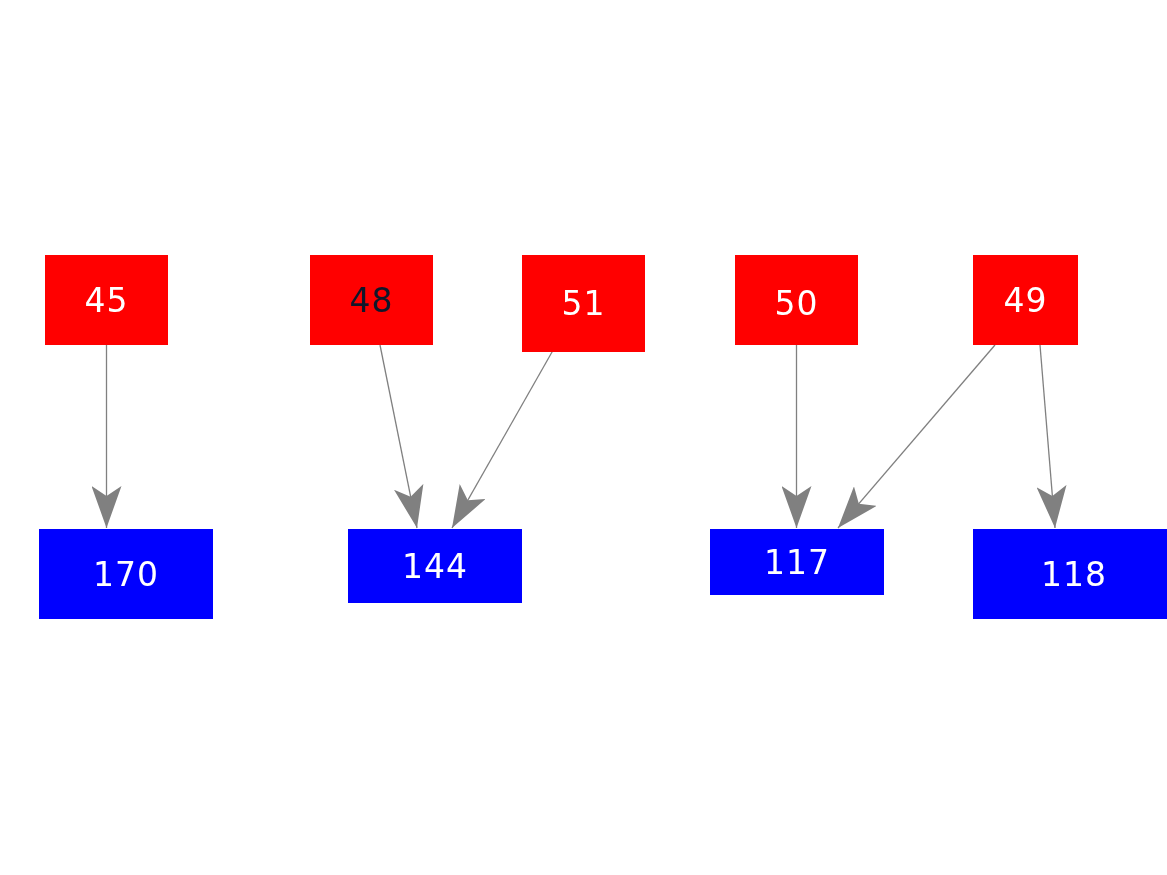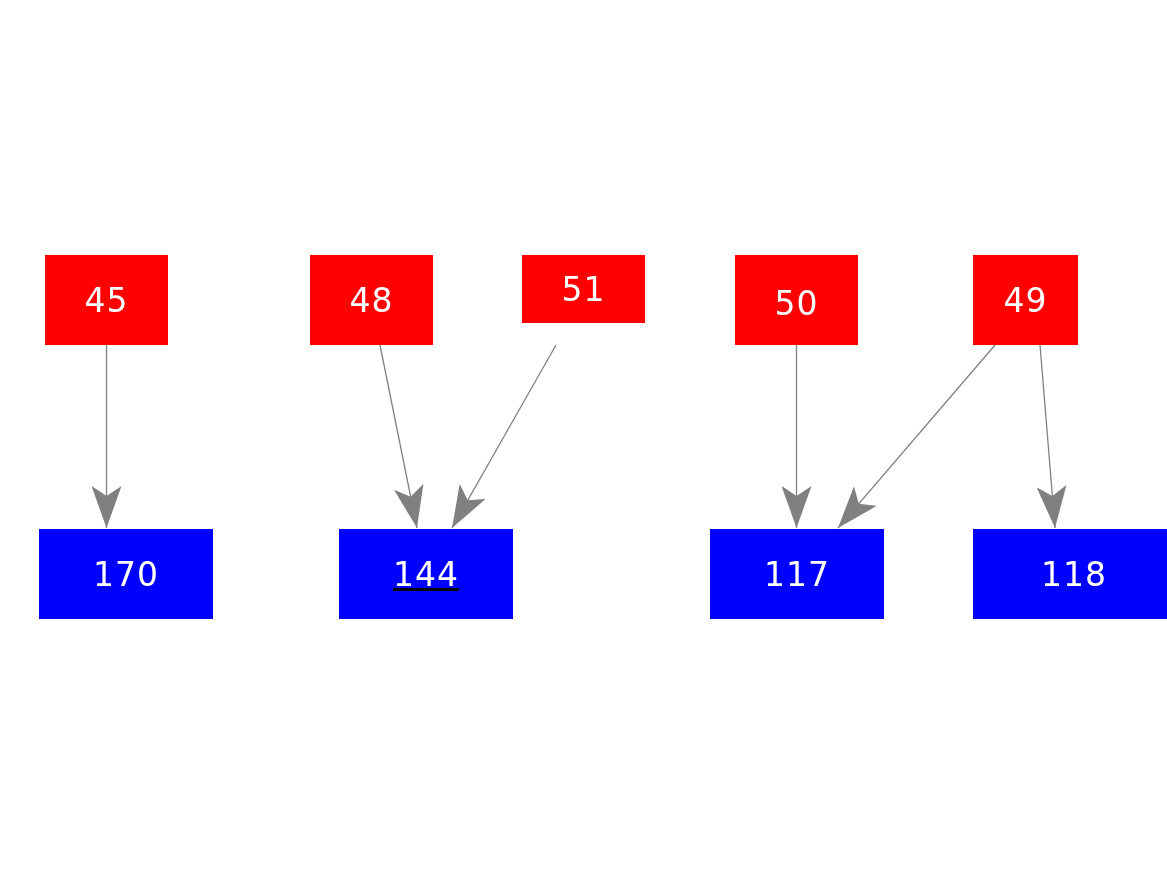--- a/index.html
+++ b/index.html
@@ -55,37 +55,37 @@
         <line x1="796.5" y1="345" x2="796.5" y2="528" stroke="#808080" stroke-width="1.3" marker-end="url(#stealth-arrowhead)"></line>
         <line x1="995" y1="345" x2="838" y2="528" stroke="#808080" stroke-width="1.3" marker-end="url(#stealth-arrowhead)"></line>
         <line x1="1040" y1="345" x2="1055" y2="528" stroke="#808080" stroke-width="1.3" marker-end="url(#stealth-arrowhead)"></line>
       </g>
   </svg>
   <div>
       <div class="node" style="left: 45px; top: 255px; width: 123px; height: 90px; background: rgb(255, 0, 0);">
         <span class="node-label" style="color: rgb(255, 255, 255);">45</span>
       </div>
       <div class="node" style="left: 310px; top: 255px; width: 123px; height: 90px; background: rgb(255, 0, 0);">
-        <span class="node-label" style="color: #ffffff;">48</span>
+        <span class="node-label" style="color: #0f172a;">48</span>
       </div>
-      <div class="node" style="left: 522px; top: 255px; width: 123px; height: 68px; background: rgb(255, 0, 0);">
+      <div class="node" style="left: 522px; top: 255px; width: 123px; height: 97px; background: rgb(255, 0, 0);">
         <span class="node-label" style="color: rgb(255, 255, 255);">51</span>
       </div>
       <div class="node" style="left: 735px; top: 255px; width: 123px; height: 90px; background: rgb(255, 0, 0);">
         <span class="node-label" style="color: rgb(255, 255, 255); margin-top: 6px;">50</span>
       </div>
       <div class="node" style="left: 973px; top: 255px; width: 105px; height: 90px; background: rgb(255, 0, 0);">
         <span class="node-label" style="color: rgb(255, 255, 255);">49</span>
       </div>
       <div class="node" style="left: 19px; top: 529px; width: 174px; height: 90px; background: rgb(0, 0, 255); margin-left: 20px;">
         <span class="node-label" style="color: rgb(255, 255, 255);">170</span>
       </div>
-      <div class="node" style="left: 339px; top: 529px; width: 174px; height: 90px; background: rgb(0, 0, 255); text-decoration: underline;">
+      <div class="node" style="left: 348px; top: 529px; width: 174px; height: 74px; background: rgb(0, 0, 255);">
         <span class="node-label" style="color: rgb(255, 255, 255);">144</span>
       </div>
-      <div class="node" style="left: 710px; top: 529px; width: 174px; height: 90px; background: rgb(0, 0, 255);">
+      <div class="node" style="left: 710px; top: 529px; width: 174px; height: 66px; background: rgb(0, 0, 255);">
         <span class="node-label" style="color: rgb(255, 255, 255);">117</span>
       </div>
       <div class="node" style="left: 973px; top: 529px; width: 202px; height: 90px; background: rgb(0, 0, 255);">
         <span class="node-label" style="color: rgb(255, 255, 255);">118</span>
       </div>
     </div>
 </div>
 
 </body></html>

